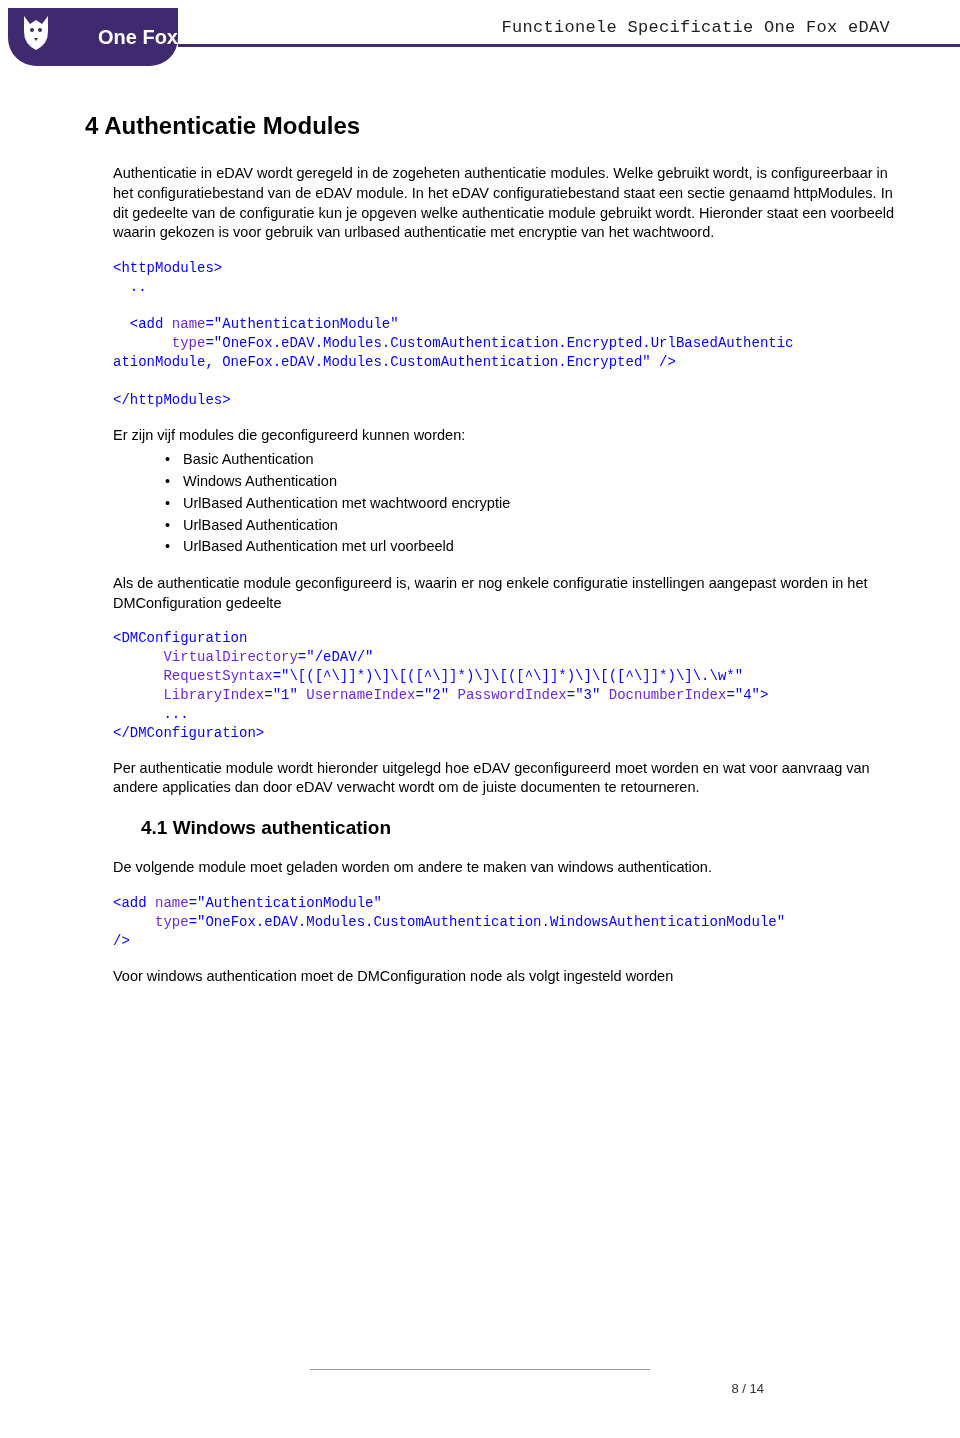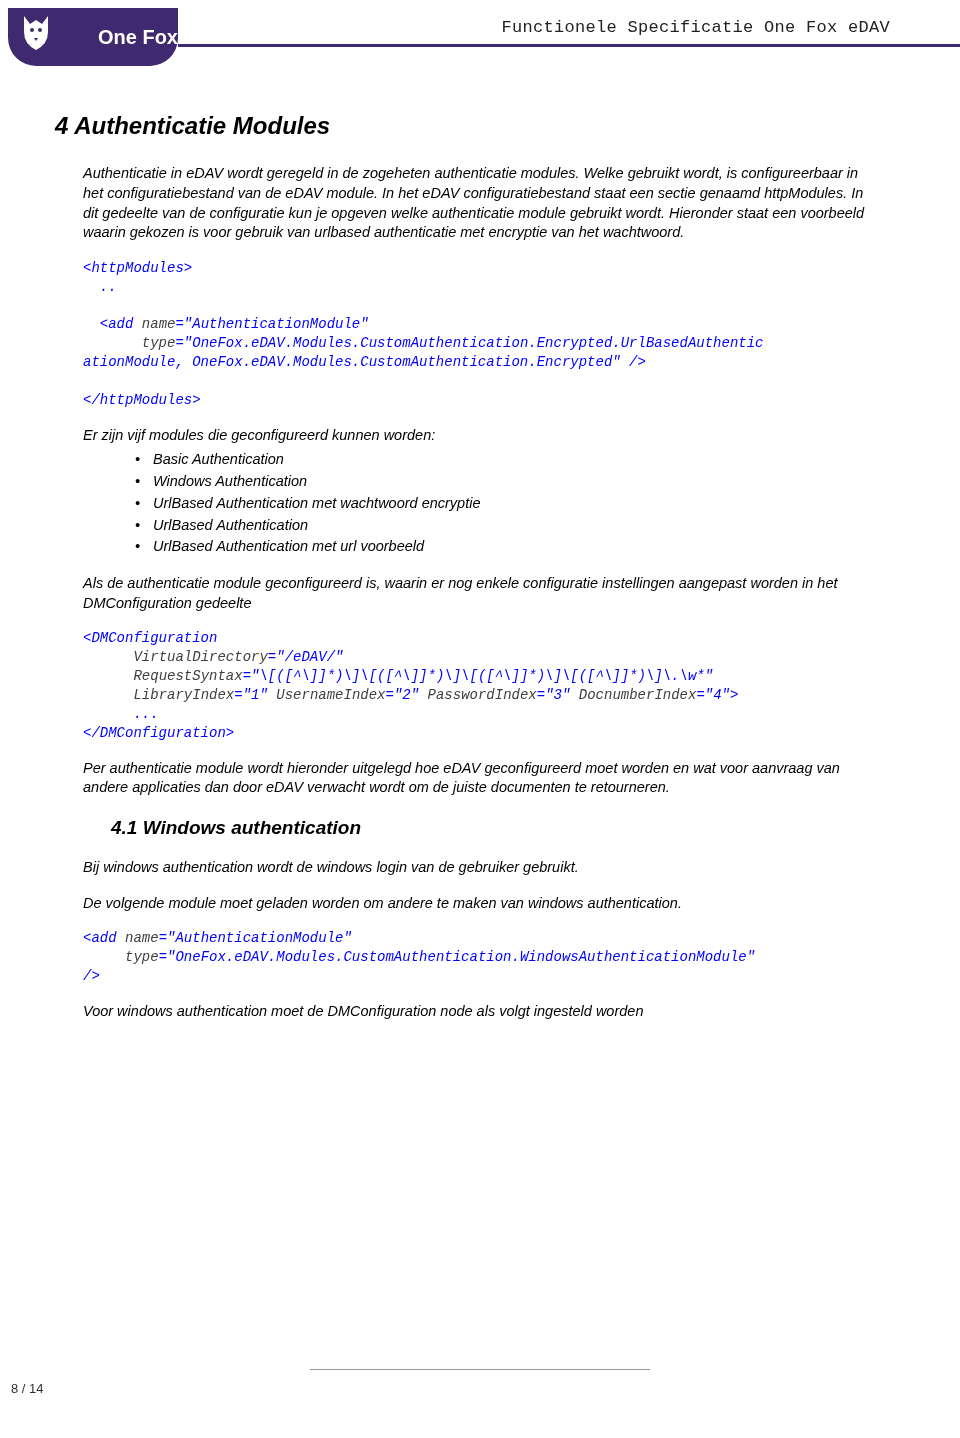--- a/index.html
+++ b/index.html
@@ -58,25 +58,24 @@
     top: 18px;
     right: 70px;
     font-size: 17px;
     font-family: Liberation Mono, monospace;
     color: #222;
     letter-spacing: 0.3px;
   }
   .content {
     position: absolute;
     top: 110px;
-    left: 83px;
+    left: 113px;
     width: 790px;
     font-size: 14.5px;
     line-height: 1.35;
-    font-style: italic;
   }
   .h1 {
     font-size: 24px;
     font-weight: bold;
     font-family: Verdana, sans-serif;
     margin-bottom: 22px;
     margin-left: -28px;
   }
   .h2 {
     font-size: 19px;
@@ -88,44 +87,44 @@
   }
   .para { margin-bottom: 16px; }
   .code {
     font-family: "Courier New", monospace;
     font-size: 14px;
     white-space: pre;
     line-height: 1.35;
     margin-bottom: 16px;
   }
   .blue { color: #0000ff; }
-  .red  { color: #404040; }
+  .red  { color: #6d28d9; }
   ul.bullets {
     list-style: none;
     margin: 4px 0 16px 0;
     padding-left: 52px;
   }
   ul.bullets li {
     position: relative;
     padding-left: 18px;
     line-height: 1.5;
   }
   ul.bullets li::before {
     content: "•";
     position: absolute;
     left: 0;
     top: 0;
     color: #000;
   }
   .footer {
     position: absolute;
     bottom: 42px;
-    left: 11px;
+    left: 0;
     width: 764px;
-    text-align: left;
+    text-align: right;
     font-size: 13px;
     color: #333;
   }
   .footer-rule {
     position: absolute;
     bottom: 68px;
     left: 310px;
     right: 310px;
     height: 1px;
     background: #999;
@@ -188,21 +187,20 @@
 <span class="blue">&lt;/DMConfiguration&gt;</span></div>
 
   <p class="para">Per authenticatie module wordt hieronder uitgelegd hoe eDAV geconfigureerd moet worden en wat voor aanvraag van andere applicaties dan door eDAV verwacht wordt om de juiste documenten te retourneren.</p>
 
   <div class="h2">
     <span>4.1</span>
     <span> </span>
     <span>Windows authentication</span>
   </div>
 
-  <p class="para">Bij windows authentication wordt de windows login van de gebruiker gebruikt.</p>
   <p class="para">De volgende module moet geladen worden om andere te maken van windows authentication.</p>
 
   <div class="code"><span class="blue">&lt;add</span><span class="blue"> </span><span class="red">name</span><span class="blue">=</span><span class="blue">"AuthenticationModule"</span>
      <span class="red">type</span><span class="blue">=</span><span class="blue">"OneFox.eDAV.Modules.CustomAuthentication.WindowsAuthenticationModule"</span>
 <span class="blue">/&gt;</span></div>
 
   <p class="para">Voor windows authentication moet de DMConfiguration node als volgt ingesteld worden</p>
 
 </div>
 

